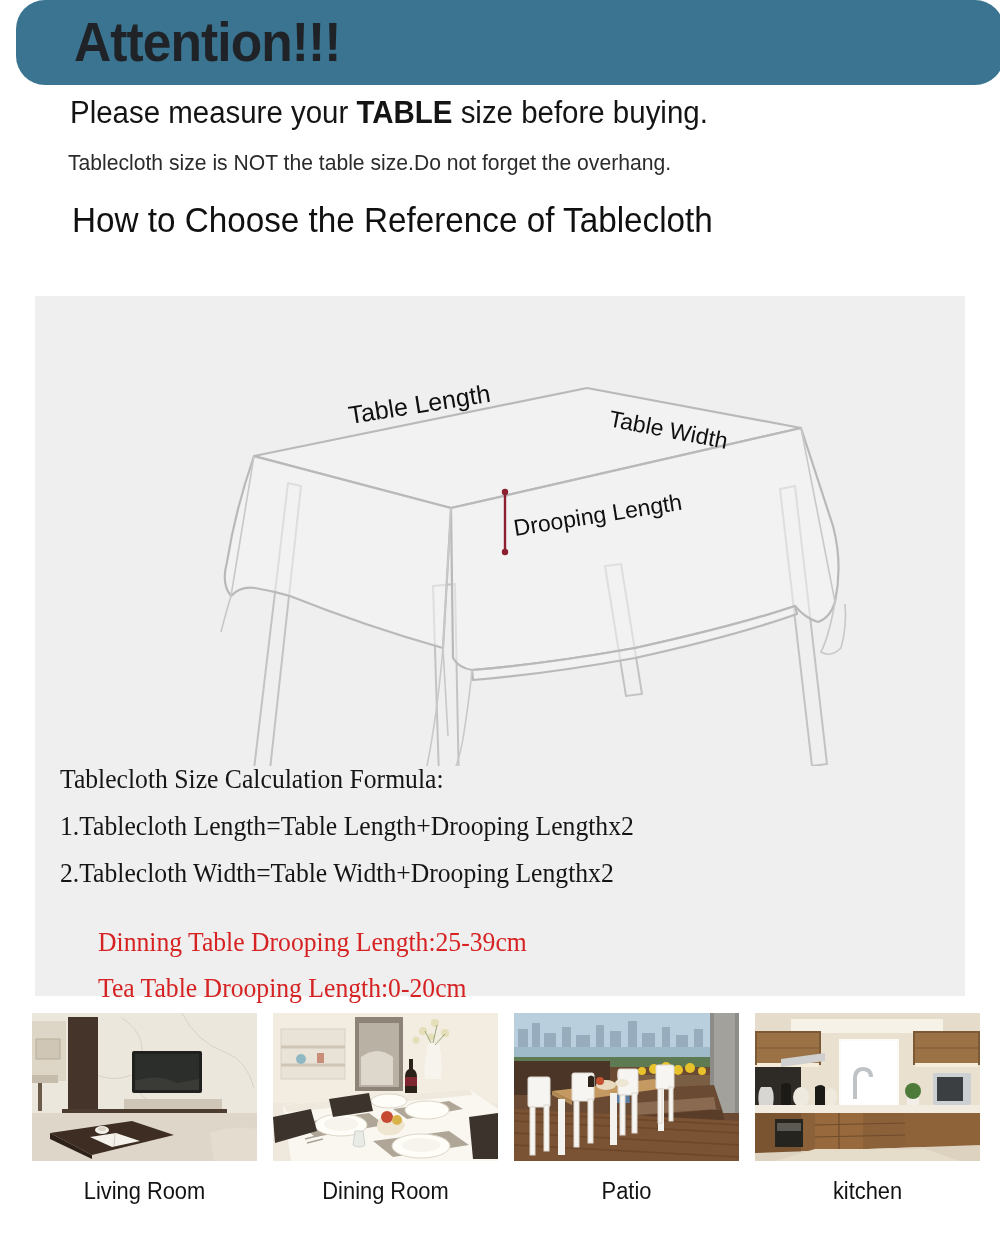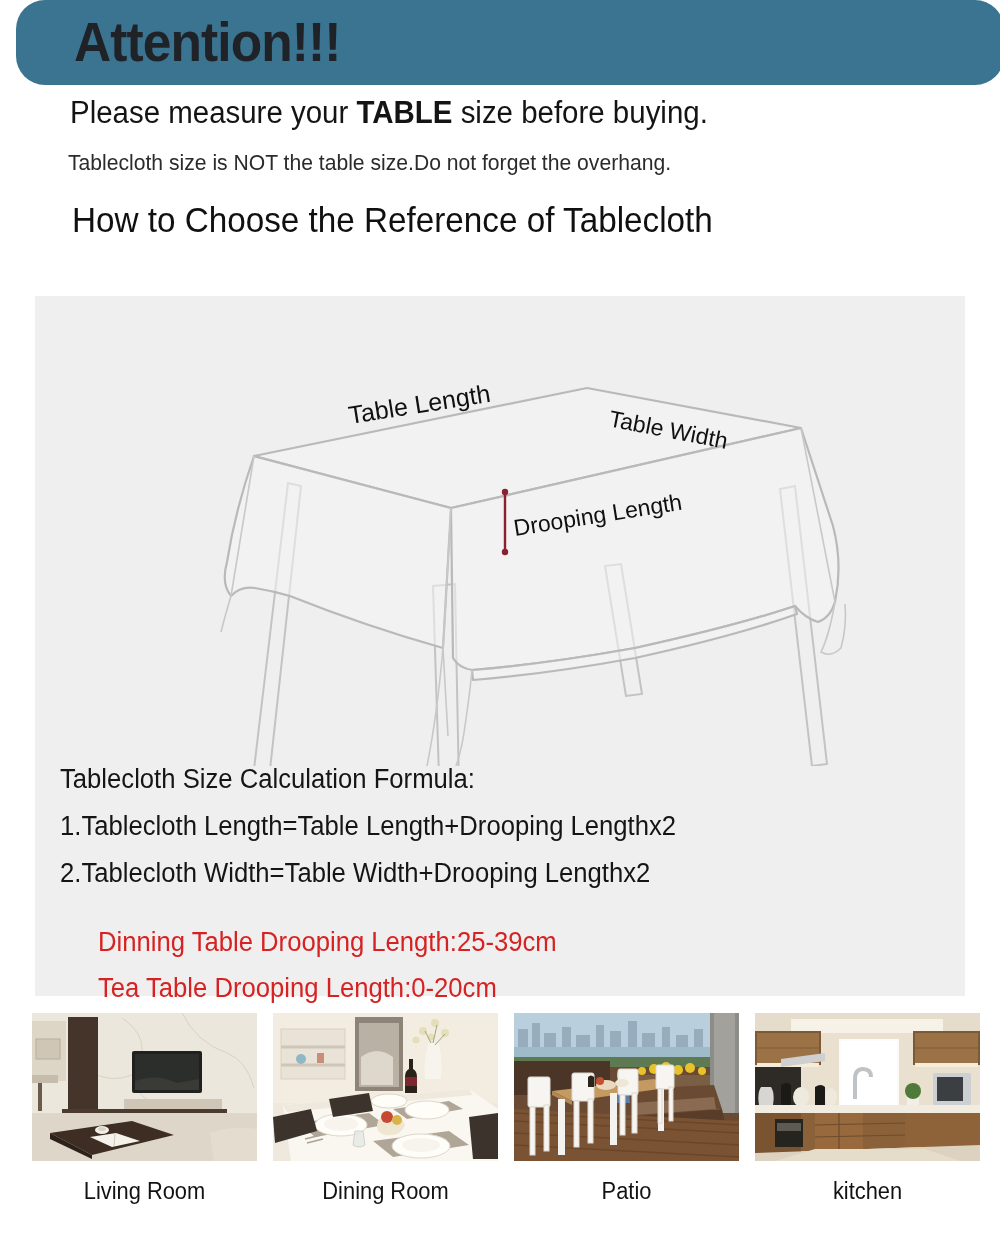--- a/index.html
+++ b/index.html
@@ -93,20 +93,21 @@
     width: 930px;
     height: 470px;
     display: block;
   }
 
   .formula-block {
     position: absolute;
     left: 25px;
     top: 460px;
     width: 880px;
+    font-family: Liberation Serif, serif;
   }
   .formula-line {
     font-size: 27px;
     color: #151515;
     line-height: 47px;
     white-space: nowrap;
     transform: scaleX(0.95);
     transform-origin: left center;
   }
   .formula-red {

